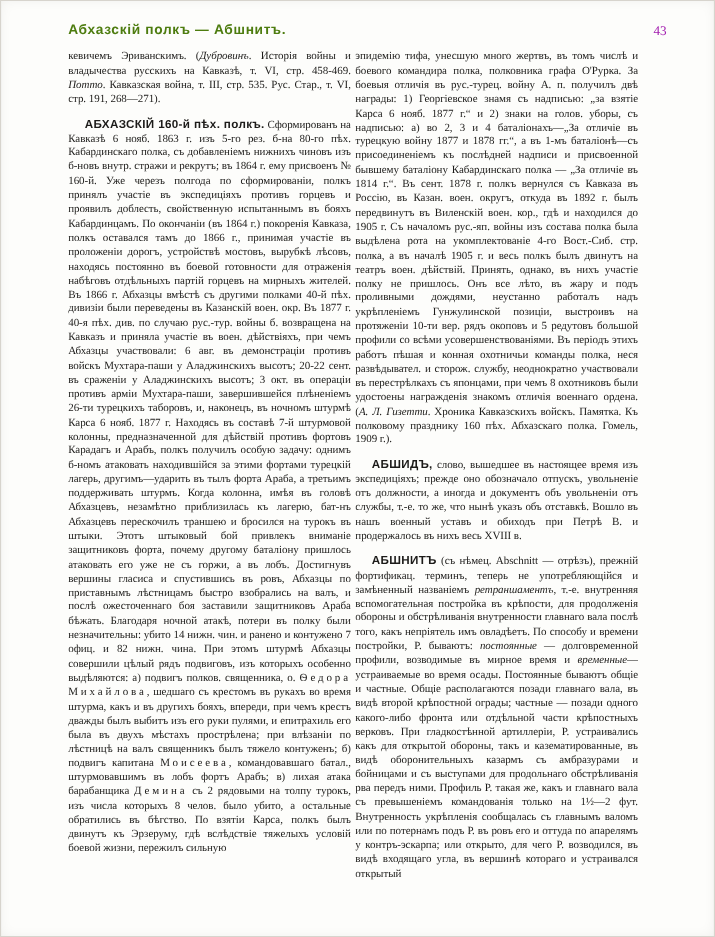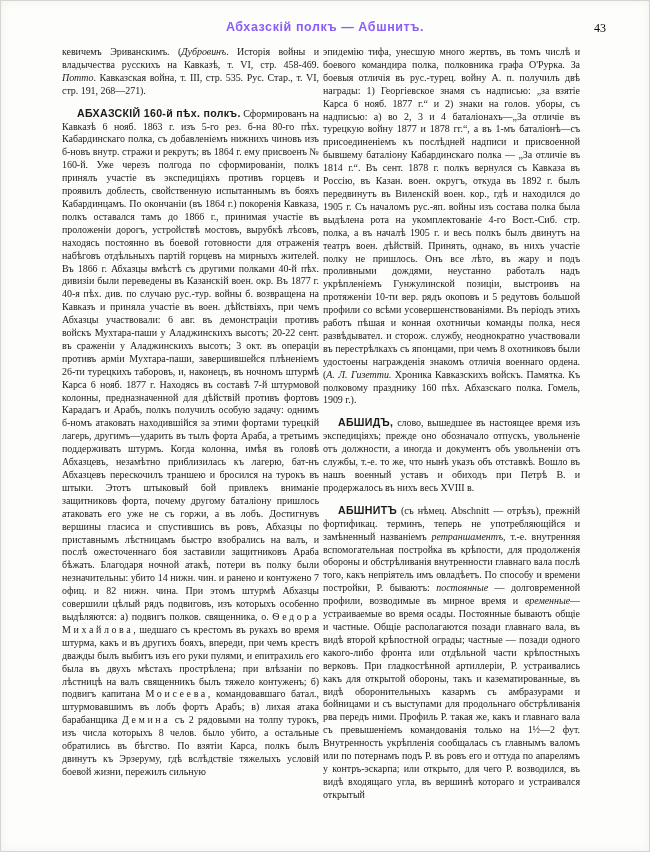--- a/index.html
+++ b/index.html
@@ -8,29 +8,29 @@
     width:650px;height:852px;
     background:#fdfdfb;
     box-shadow:inset 0 0 0 1px #d7d4cd, inset 0 0 12px rgba(0,0,0,0.06);
     overflow:hidden;
     color:#1c1b19;
   }
   .header{
     position:absolute;top:20px;left:62px;width:526px;height:18px;
   }
   .header-title{
-    display:block;text-align:center;
+    display:block;text-align:left;
     font-family:"Liberation Sans",sans-serif;
     font-weight:700;font-size:12.5px;letter-spacing:0.6px;
-    color:#8b5cf6;
+    color:#4d7c0f;
   }
   .page-number{
     position:absolute;right:-18px;top:1px;
     font-family:"Liberation Serif",serif;
-    font-size:12px;color:#000000;
+    font-size:12px;color:#a21caf;
   }
   .columns{
     position:absolute;top:46px;left:62px;width:527px;height:762px;
     display:flex;gap:4px;overflow:hidden;
   }
   .col{
     width:257px;height:100%;overflow:hidden;
     font-family:"Liberation Serif",serif;
     font-size:10px;line-height:12.9px;
     text-align:justify;

